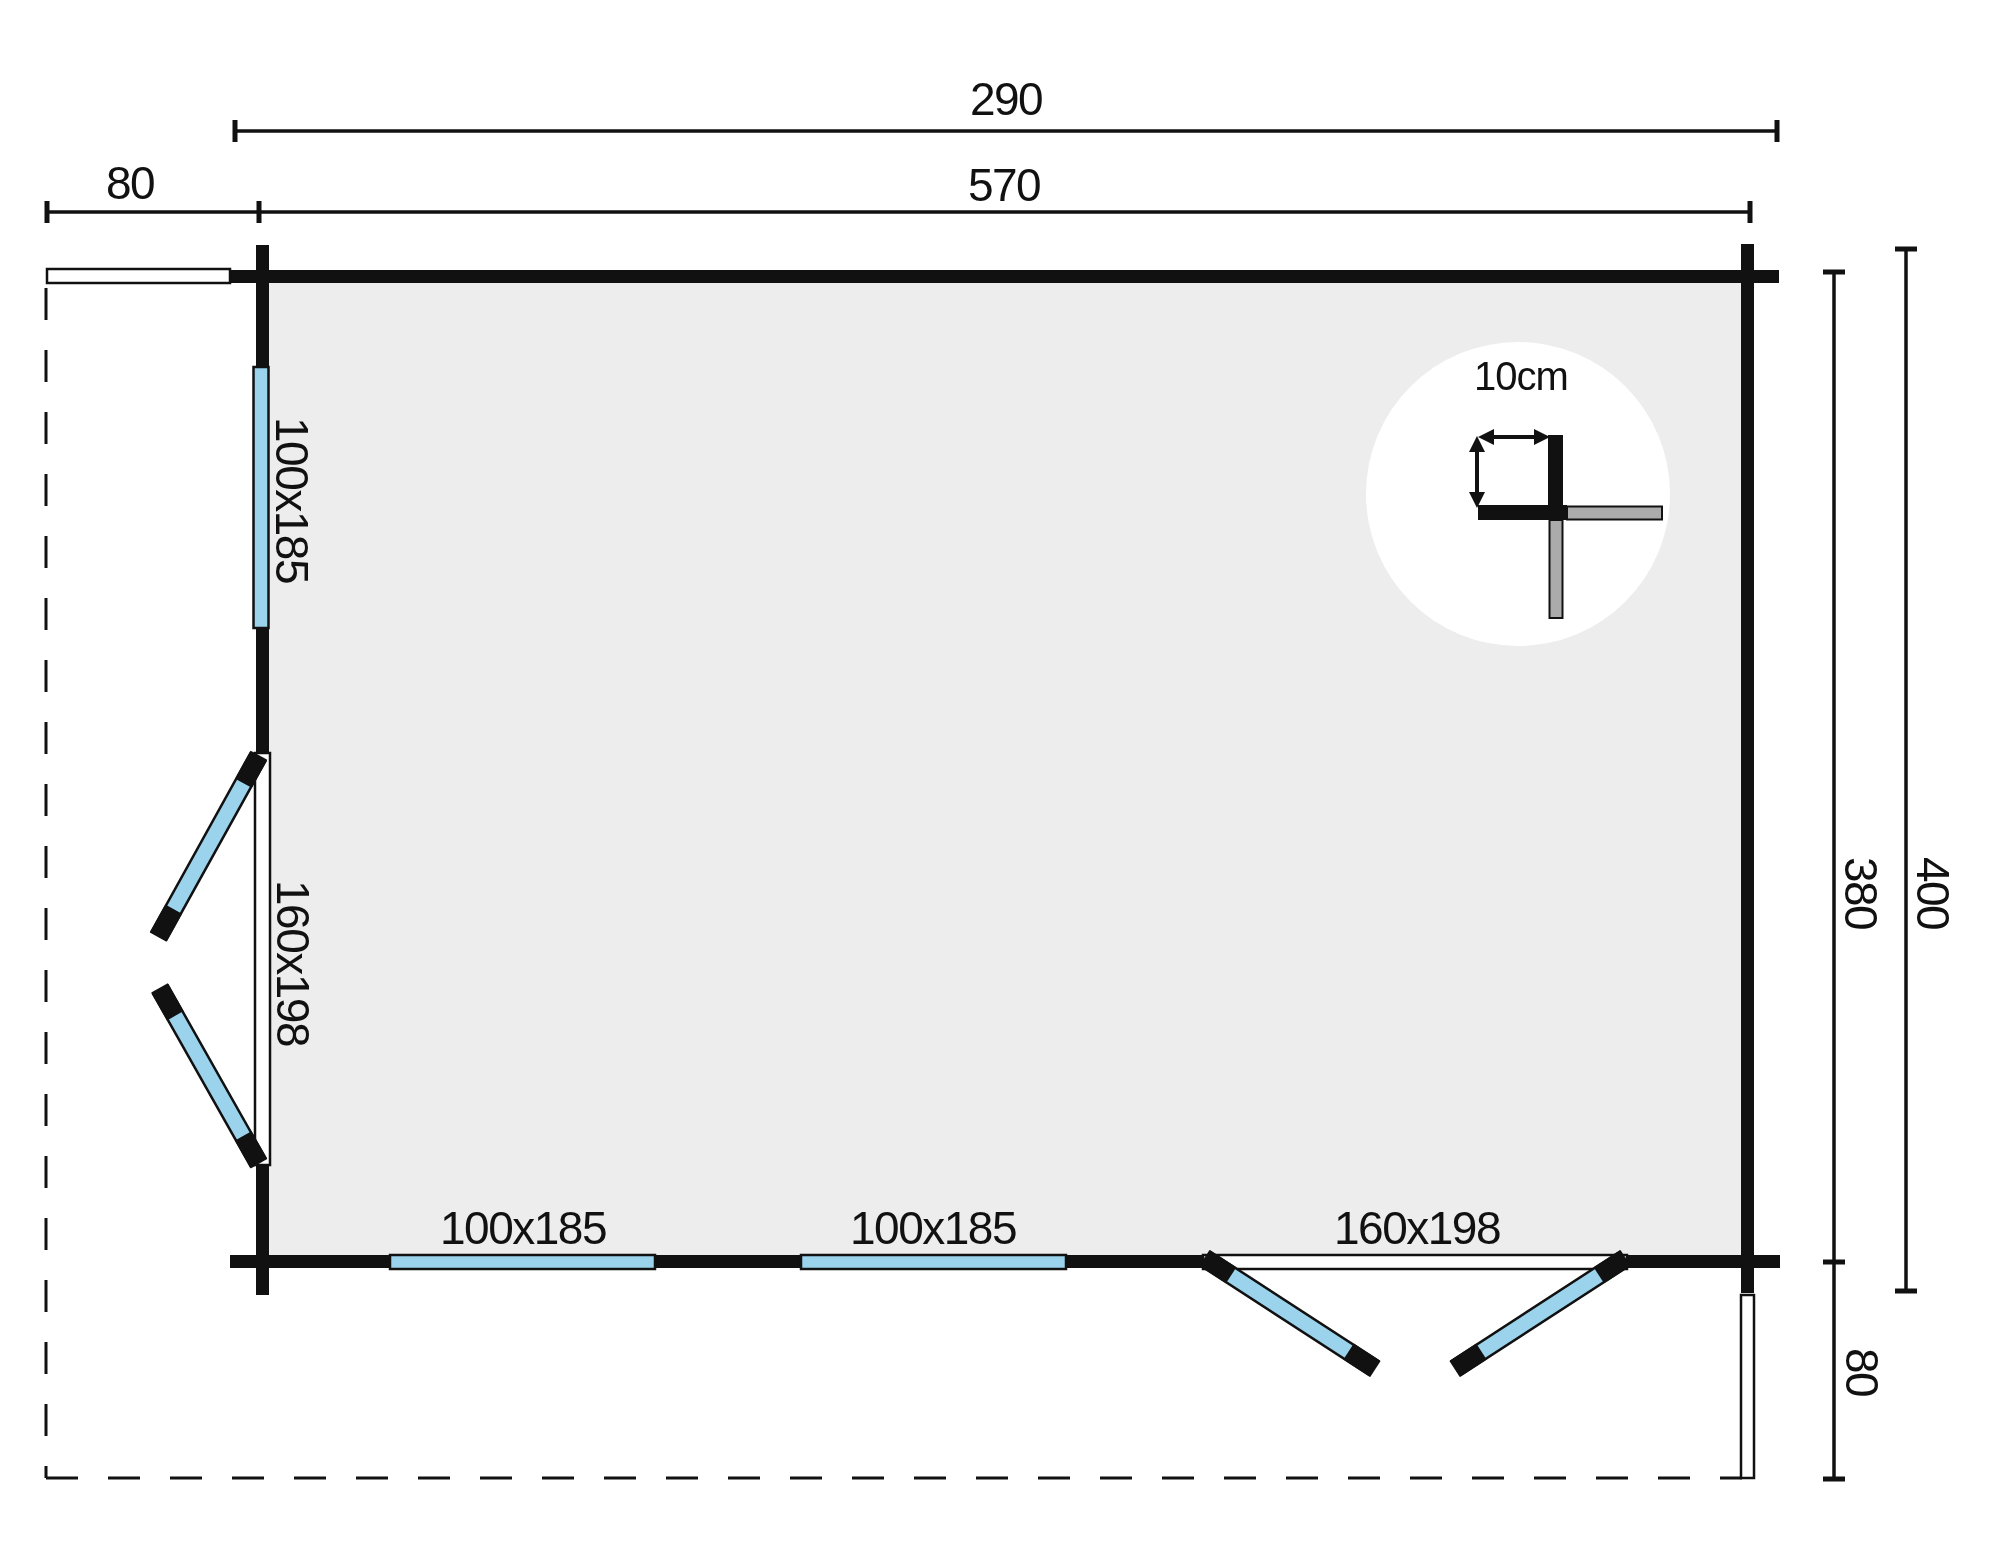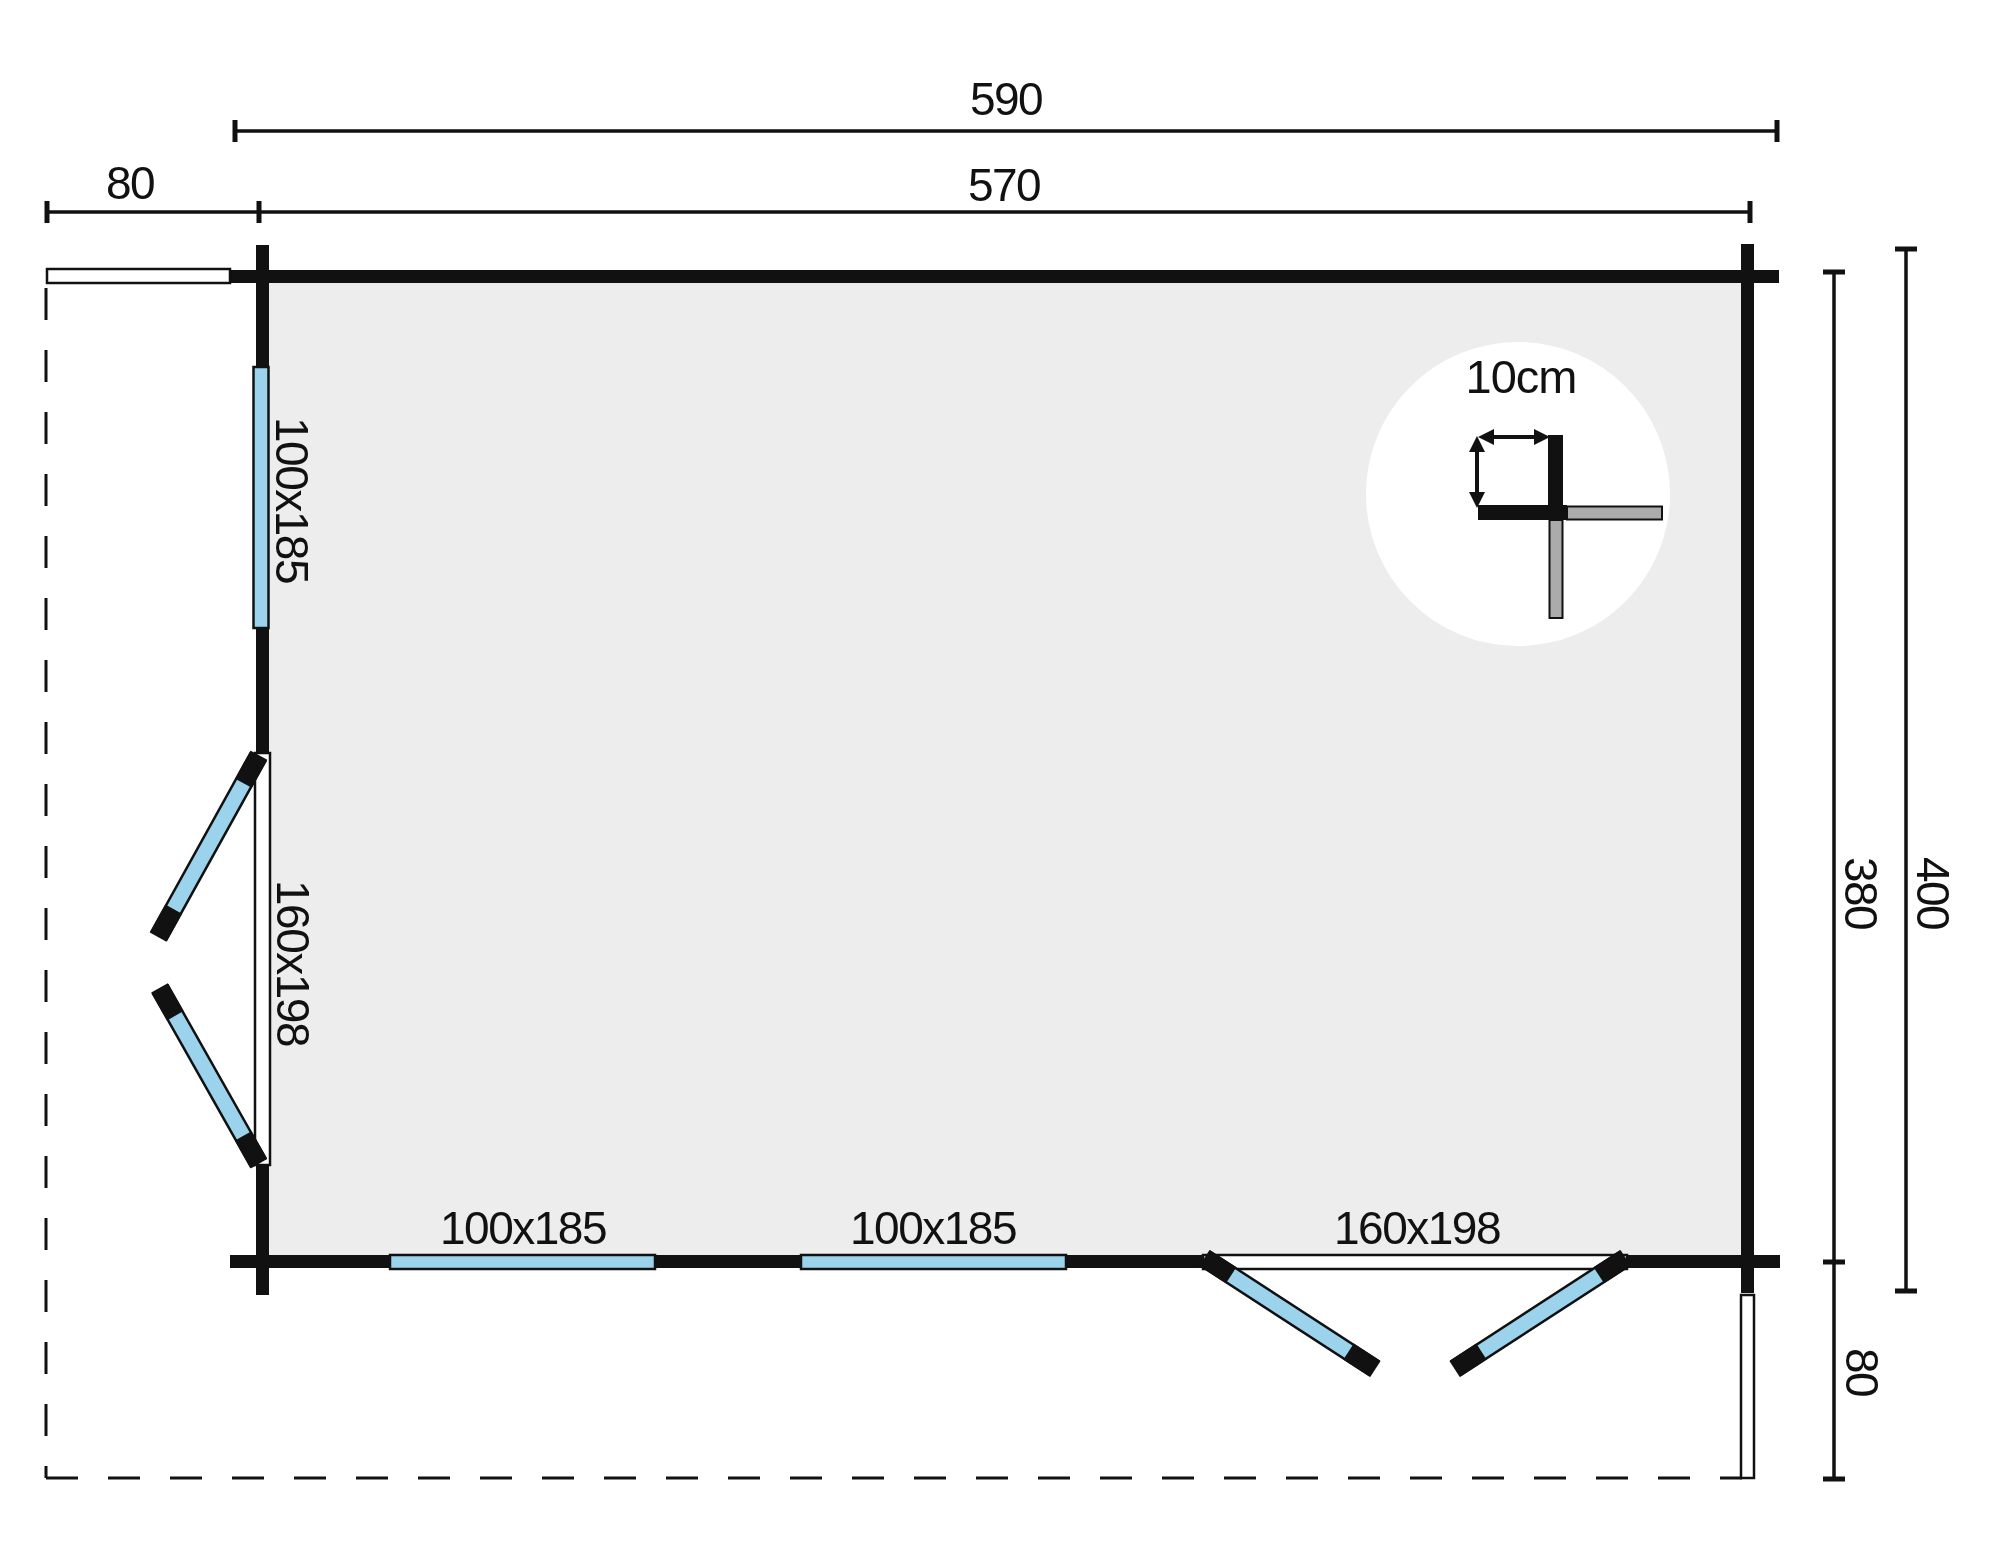--- a/index.html
+++ b/index.html
@@ -2,21 +2,21 @@
 <html><head>
 <meta charset="utf-8">
 <style>
   html,body{margin:0;padding:0;background:#fff;}
   .page{position:relative;width:2000px;height:1553px;background:#fff;overflow:hidden;
         font-family:"Liberation Sans",sans-serif;color:#111;}
   .plan-svg{position:absolute;left:0;top:0;}
   .lbl{position:absolute;transform:translate(-50%,-50%);font-size:46px;line-height:1;
        letter-spacing:-1.5px;white-space:nowrap;color:#111;}
   .lbl.rot{transform:translate(-50%,-50%) rotate(90deg);}
-  .lbl.detail{font-size:47px;letter-spacing:-1px;}
+  .lbl.detail{font-size:40px;letter-spacing:-1px;}
 </style>
 </head>
 <body>
 
 <div class="page">
 
   <svg class="plan-svg" width="2000" height="1553" viewBox="0 0 2000 1553">
 
     <rect x="269" y="283" width="1472" height="972" fill="#ededee"></rect>
 
@@ -101,21 +101,21 @@
       <line x1="1823" y1="1262" x2="1845" y2="1262" stroke="#111" stroke-width="5"></line>
       <line x1="1823" y1="1479" x2="1845" y2="1479" stroke="#111" stroke-width="5"></line>
     </g>
     <g>
       <line x1="1906" y1="249" x2="1906" y2="1291" stroke="#111" stroke-width="3.5"></line>
       <line x1="1895" y1="249" x2="1917" y2="249" stroke="#111" stroke-width="5"></line>
       <line x1="1895" y1="1291" x2="1917" y2="1291" stroke="#111" stroke-width="5"></line>
     </g>
   </svg>
 
-  <div class="lbl" style="left:1006px;top:99px">590</div>
+  <div class="lbl" style="left:1006px;top:99px">290</div>
   <div class="lbl" style="left:1004px;top:185px">570</div>
   <div class="lbl" style="left:130px;top:183px">80</div>
   <div class="lbl rot" style="left:1861px;top:893px">380</div>
   <div class="lbl rot" style="left:1933px;top:893px">400</div>
   <div class="lbl rot" style="left:1862px;top:1372px">80</div>
 
   <div class="lbl rot" style="left:292px;top:500px">100x185</div>
   <div class="lbl rot" style="left:293px;top:963px">160x198</div>
   <div class="lbl" style="left:523px;top:1228px">100x185</div>
   <div class="lbl" style="left:933px;top:1228px">100x185</div>

